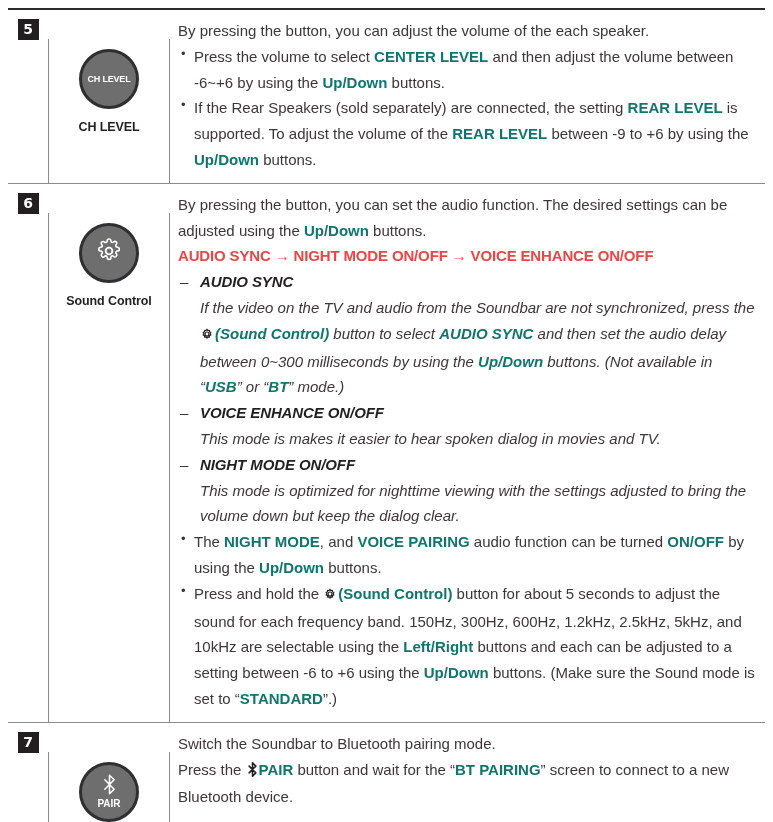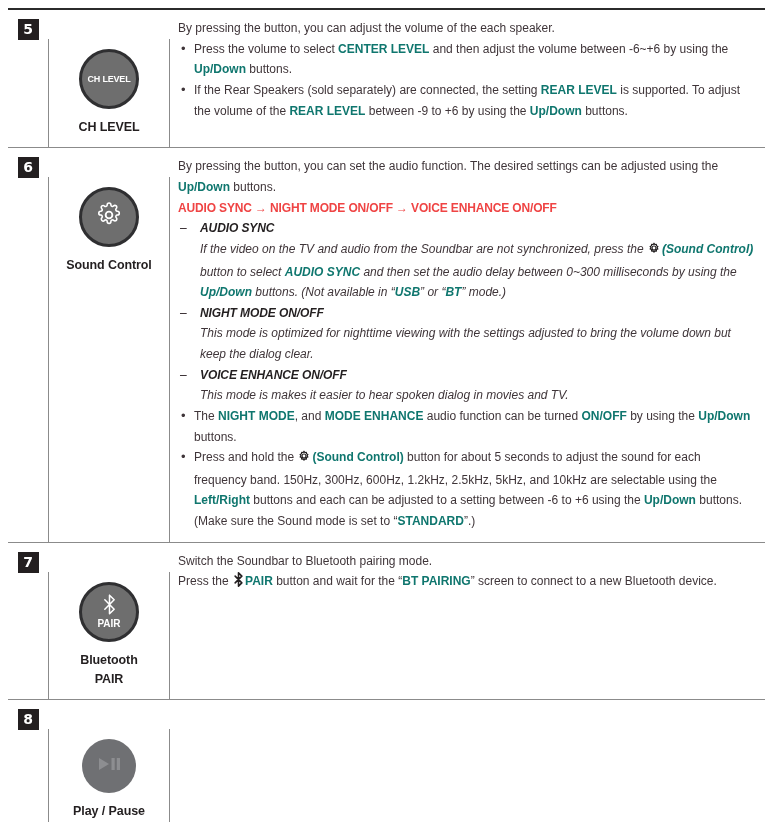--- a/index.html
+++ b/index.html
@@ -127,21 +127,21 @@
   .bt-stack .bt-glyph { margin-bottom: 1px; }
   .bt-label {
     color: #ffffff;
     font-size: 10px;
     font-weight: bold;
     letter-spacing: 0px;
   }
 
   
   .desc {
-    font-size: 12px;
+    font-size: 15px;
     line-height: 1.72;
     color: #3f3539;
   }
   .desc p { margin: 0; }
   .desc .lead { margin-bottom: 0px; }
   b, .b { font-weight: bold; color: #0f766e; }
   .flow {
     font-weight: bold;
     color: #ef4444;
     margin-top: 2px;
@@ -251,30 +251,30 @@
           <p class="flow">AUDIO SYNC → NIGHT MODE ON/OFF → VOICE ENHANCE ON/OFF</p>
           <ul class="dashes">
             <li>
               <span class="sub-title">AUDIO SYNC</span>
               <span class="sub-body"><span>If the video on the TV and audio from the Soundbar are not synchronized, press the </span><span class="inline-gear"><svg width="14" height="14" viewBox="0 0 24 24" fill="none" stroke="#231f20" stroke-width="2" stroke-linecap="round" stroke-linejoin="round">
                       <circle cx="12" cy="12" r="3.4"></circle>
                       <path d="M12 2.2 L13.3 4.6 L16 4.2 L16.2 6.9 L18.7 8 L17.3 10.3 L18.7 12.6 L16.2 13.7 L16 16.4 L13.3 16 L12 18.4 L10.7 16 L8 16.4 L7.8 13.7 L5.3 12.6 L6.7 10.3 L5.3 8 L7.8 6.9 L8 4.2 L10.7 4.6 Z" transform="translate(0,1.6) scale(1,0.96)"></path>
                     </svg></span><b>(Sound Control)</b><span> button to select </span><b>AUDIO SYNC</b><span> and then set the audio delay between 0~300 milliseconds by using the </span><b>Up/Down</b><span> buttons. (Not available in “</span><b>USB</b><span>” or “</span><b>BT</b><span>” mode.)</span></span>
             </li>
             <li>
+              <span class="sub-title">VOICE ENHANCE ON/OFF</span>
+              <span class="sub-body"><span>This mode is makes it easier to hear spoken dialog in movies and TV.</span></span>
+            </li>
+            <li>
               <span class="sub-title">NIGHT MODE ON/OFF</span>
               <span class="sub-body"><span>This mode is optimized for nighttime viewing with the settings adjusted to bring the volume down but keep the dialog clear.</span></span>
             </li>
-            <li>
-              <span class="sub-title">VOICE ENHANCE ON/OFF</span>
-              <span class="sub-body"><span>This mode is makes it easier to hear spoken dialog in movies and TV.</span></span>
-            </li>
           </ul>
           <ul class="dots">
-            <li><span><span>The </span><b>NIGHT MODE</b><span>, and </span><b>MODE ENHANCE</b><span> audio function can be turned </span><b>ON/OFF</b><span> by using the </span><b>Up/Down</b><span> buttons.</span></span></li>
+            <li><span><span>The </span><b>NIGHT MODE</b><span>, and </span><b>VOICE PAIRING</b><span> audio function can be turned </span><b>ON/OFF</b><span> by using the </span><b>Up/Down</b><span> buttons.</span></span></li>
             <li><span><span>Press and hold the </span><span class="inline-gear"><svg width="14" height="14" viewBox="0 0 24 24" fill="none" stroke="#231f20" stroke-width="2" stroke-linecap="round" stroke-linejoin="round">
                       <circle cx="12" cy="12" r="3.4"></circle>
                       <path d="M12 2.2 L13.3 4.6 L16 4.2 L16.2 6.9 L18.7 8 L17.3 10.3 L18.7 12.6 L16.2 13.7 L16 16.4 L13.3 16 L12 18.4 L10.7 16 L8 16.4 L7.8 13.7 L5.3 12.6 L6.7 10.3 L5.3 8 L7.8 6.9 L8 4.2 L10.7 4.6 Z" transform="translate(0,1.6) scale(1,0.96)"></path>
                     </svg></span><b>(Sound Control)</b><span> button for about 5 seconds to adjust the sound for each frequency band. 150Hz, 300Hz, 600Hz, 1.2kHz, 2.5kHz, 5kHz, and 10kHz are selectable using the </span><b>Left/Right</b><span> buttons and each can be adjusted to a setting between -6 to +6 using the </span><b>Up/Down</b><span> buttons. (Make sure the Sound mode is set to “</span><b>STANDARD</b><span>”.)</span></span></li>
           </ul>
         </div>
       </div>
     </div>
 
     <div class="row">

